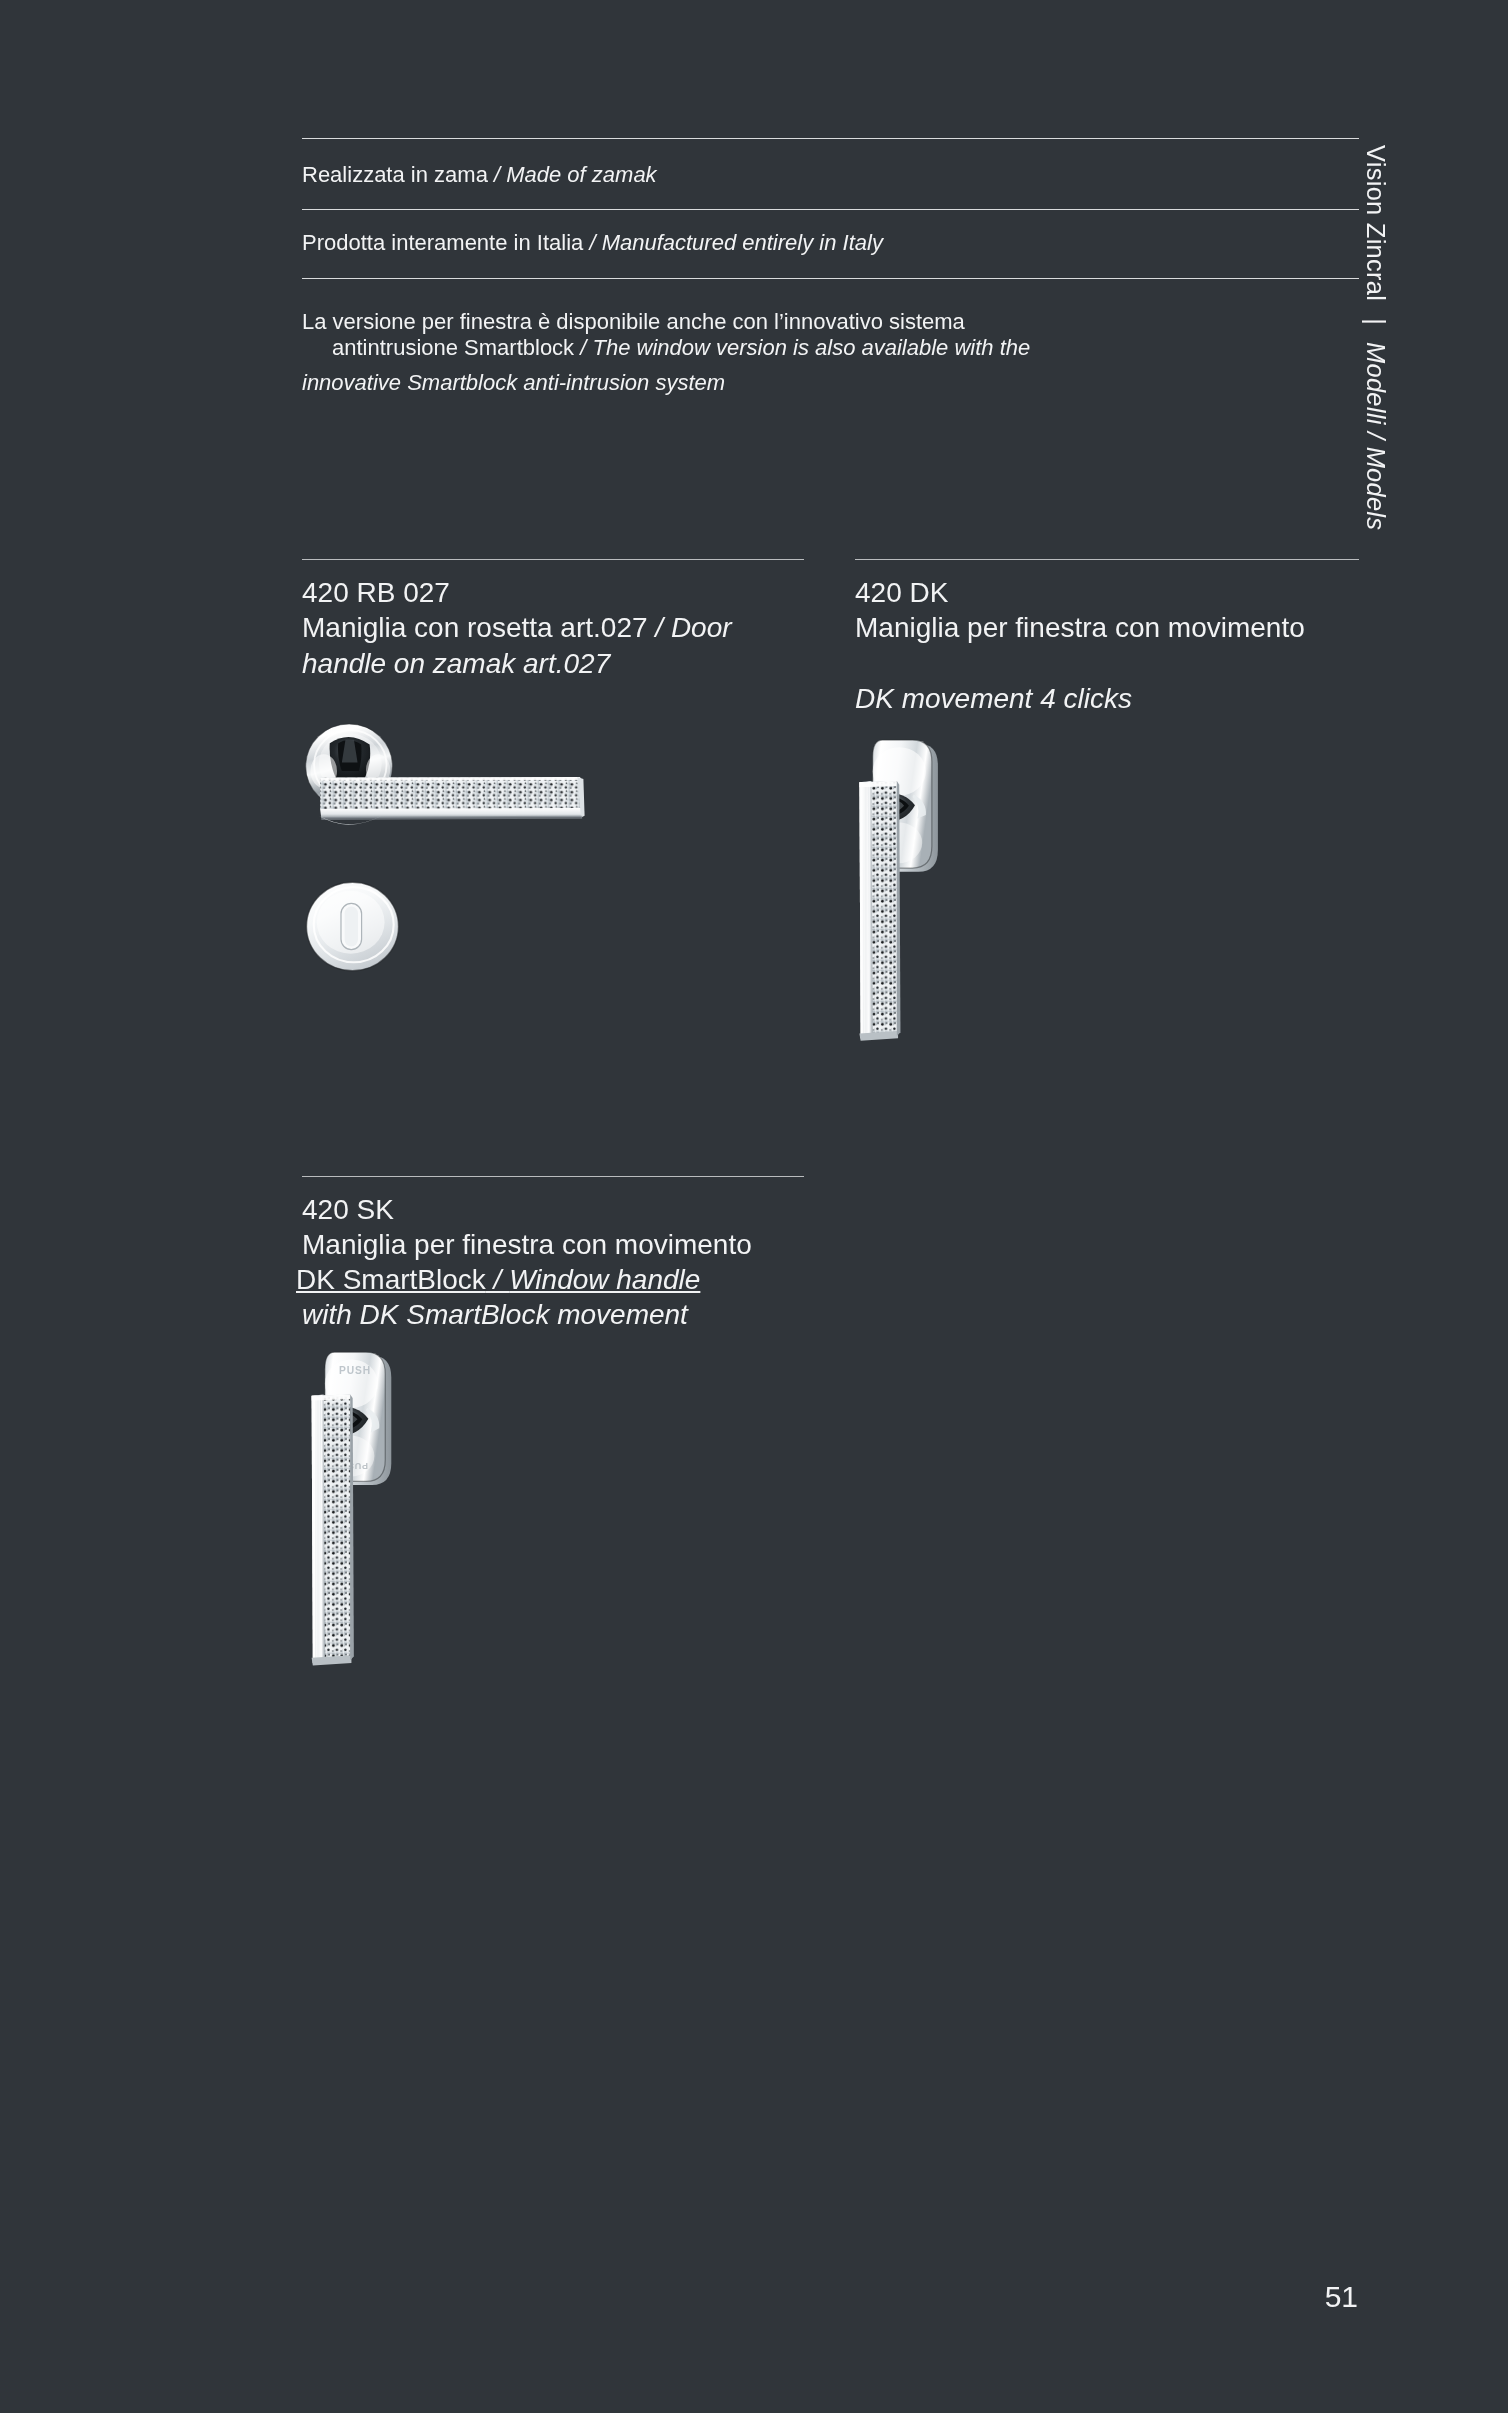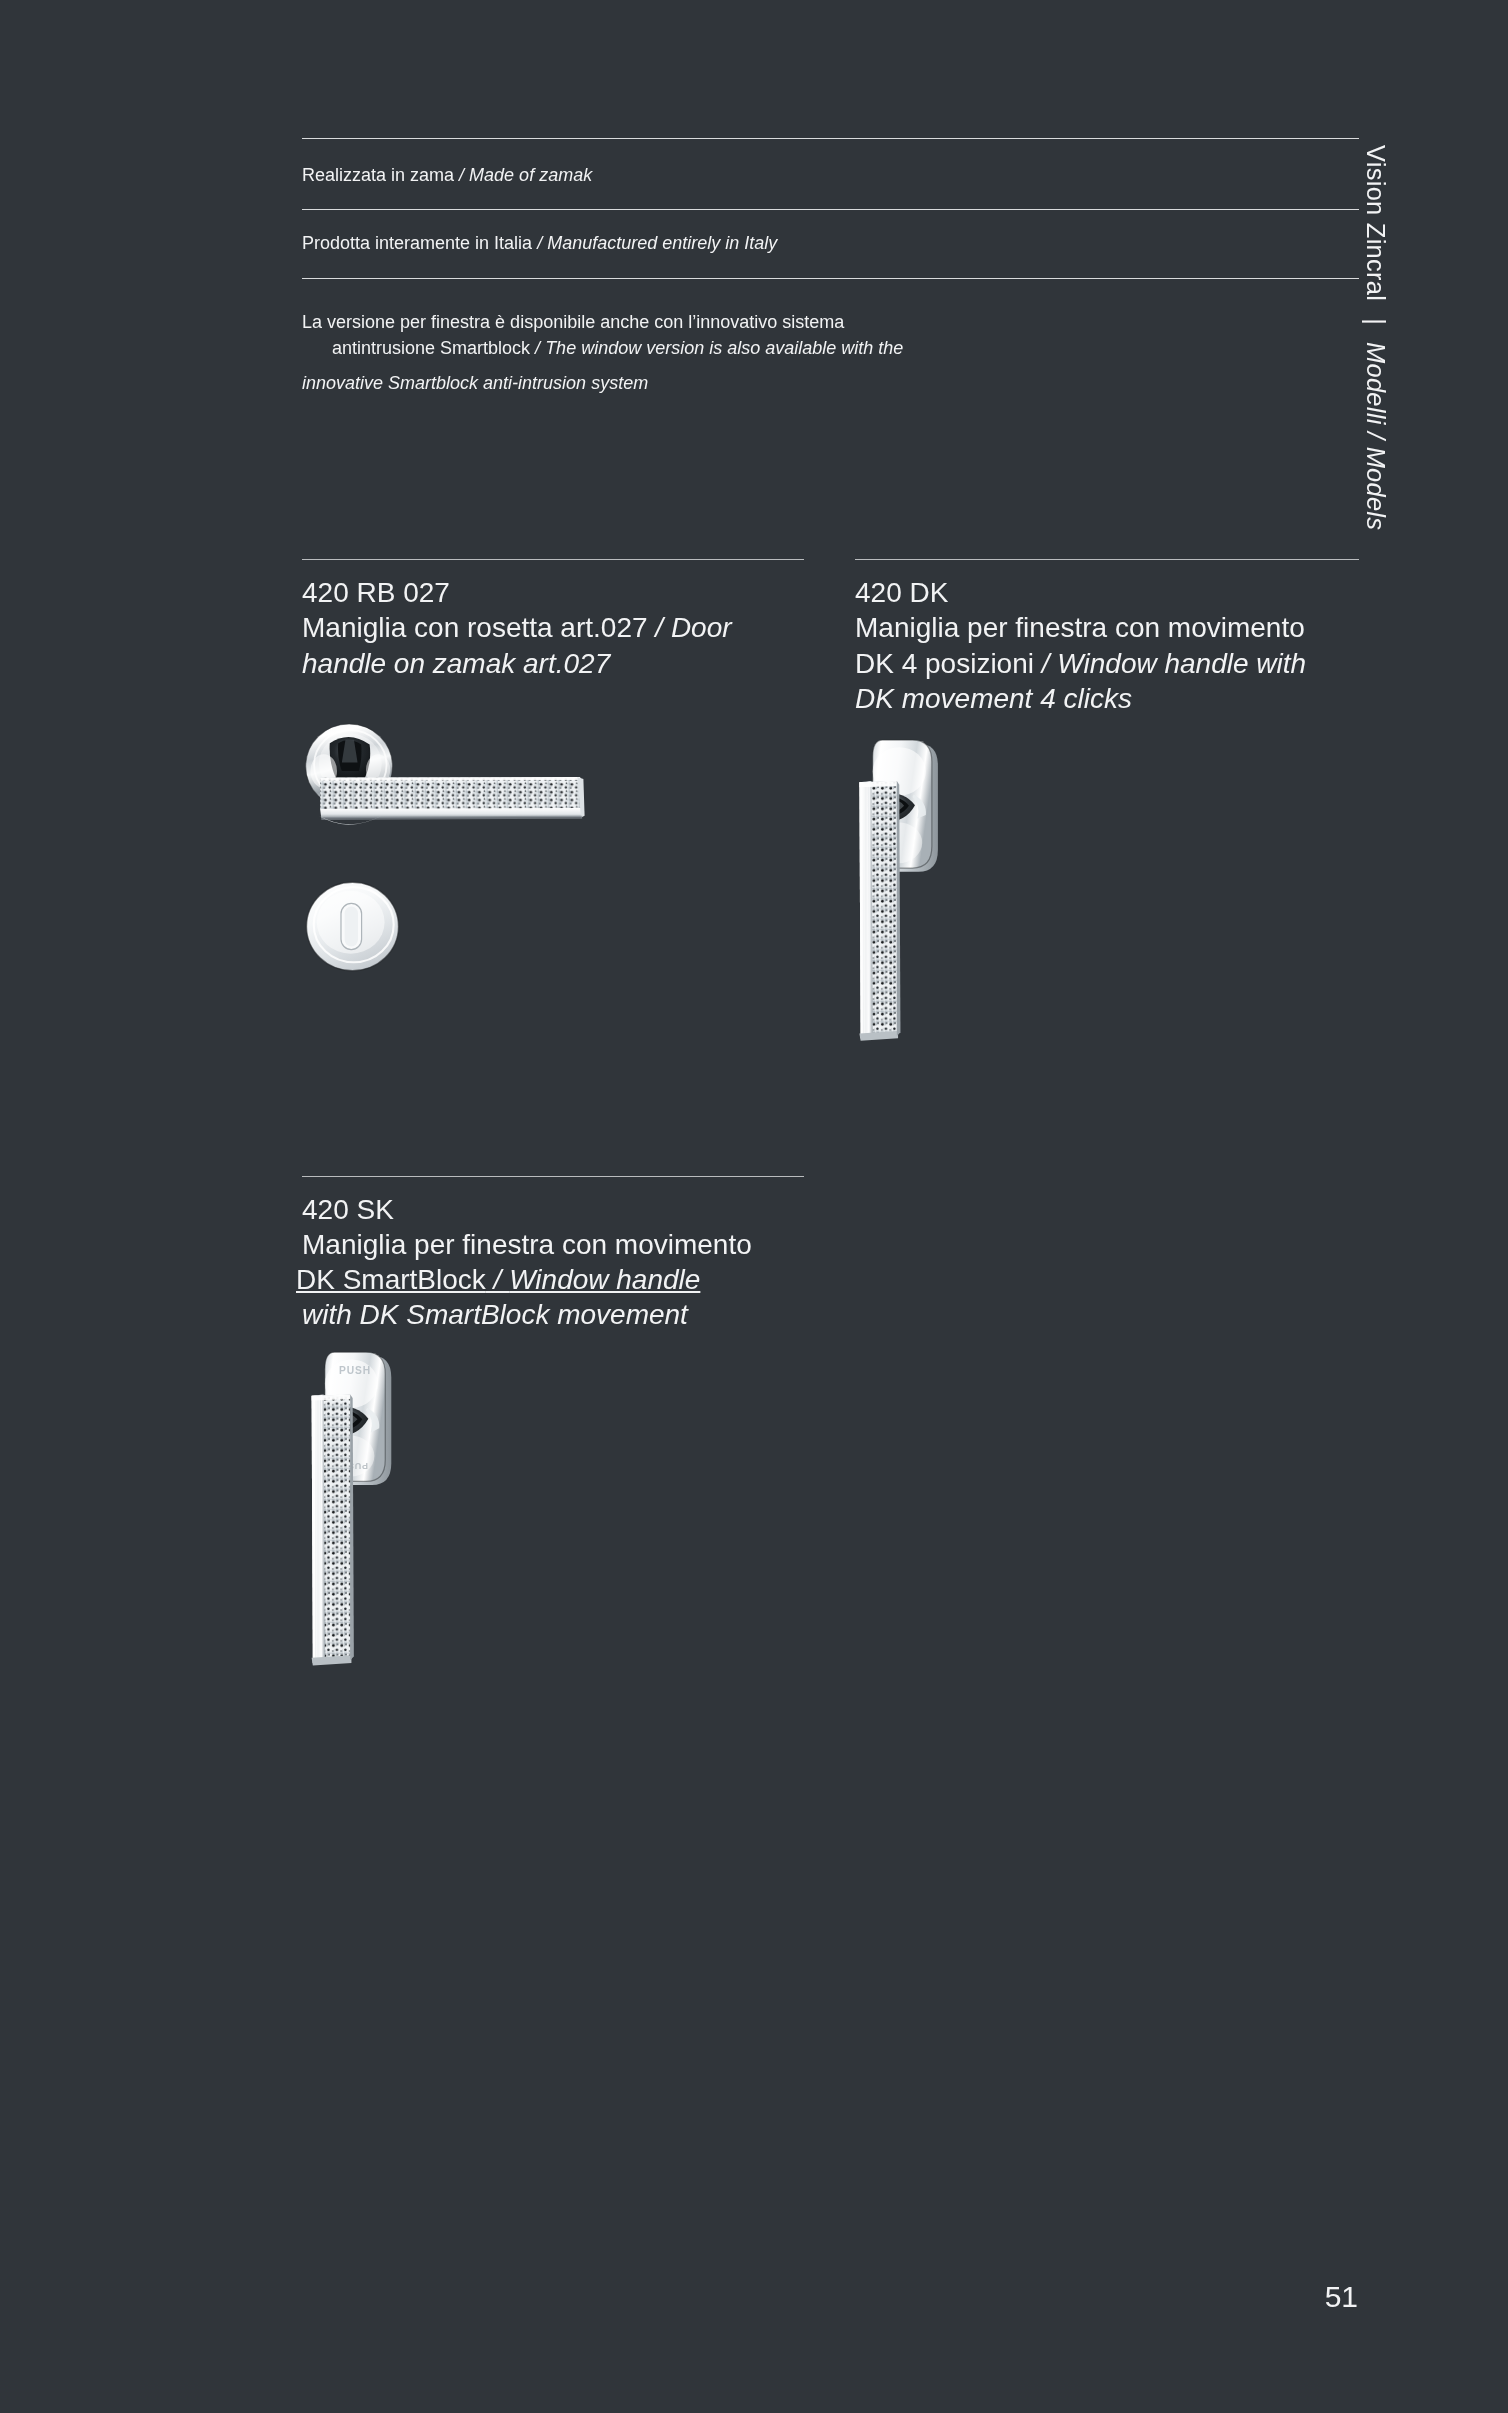--- a/index.html
+++ b/index.html
@@ -27,21 +27,21 @@
     position: absolute;
     height: 1.2px;
     background: #d9dbdc;
   }
   .rule.thin { background: #b9bcbe; height: 1.2px; }
 
   
   .spec-line {
     position: absolute;
     left: 302px;
-    font-size: 18px;
+    font-size: 22px;
     line-height: 34px;
     color: #f2f3f4;
   }
 
   
   .prod-cap {
     position: absolute;
     font-size: 28px;
     line-height: 35px;
     color: #f2f3f4;
@@ -201,23 +201,20 @@
   </div>
 
   <div class="rule thin" style="left:855px; top:559px; width:504px;"></div>
 
   <div class="prod-cap" style="left:855px; top:575px;">
     <span>420 DK</span>
   </div>
   <div class="prod-cap" style="left:855px; top:610px;">
     <span>Maniglia per finestra con movimento</span>
   </div>
-  <div class="prod-cap" style="left:855px; top:646px;">
-    <span>DK 4 posizioni</span><span class="it"> / </span><span class="it">Window handle with</span>
-  </div>
   <div class="prod-cap it" style="left:855px; top:681px;">
     <span>DK movement 4 clicks</span>
   </div>
 
   <div class="figure" style="left:846px; top:734px; width:121px; height:317px;">
     <svg viewBox="0 0 200 525" width="121" height="317">
       <defs>
         <linearGradient id="plateG" x1="0" y1="0" x2="1" y2="0.3">
           <stop offset="0%" stop-color="#cfd5da"></stop>
           <stop offset="14%" stop-color="#ffffff"></stop>

